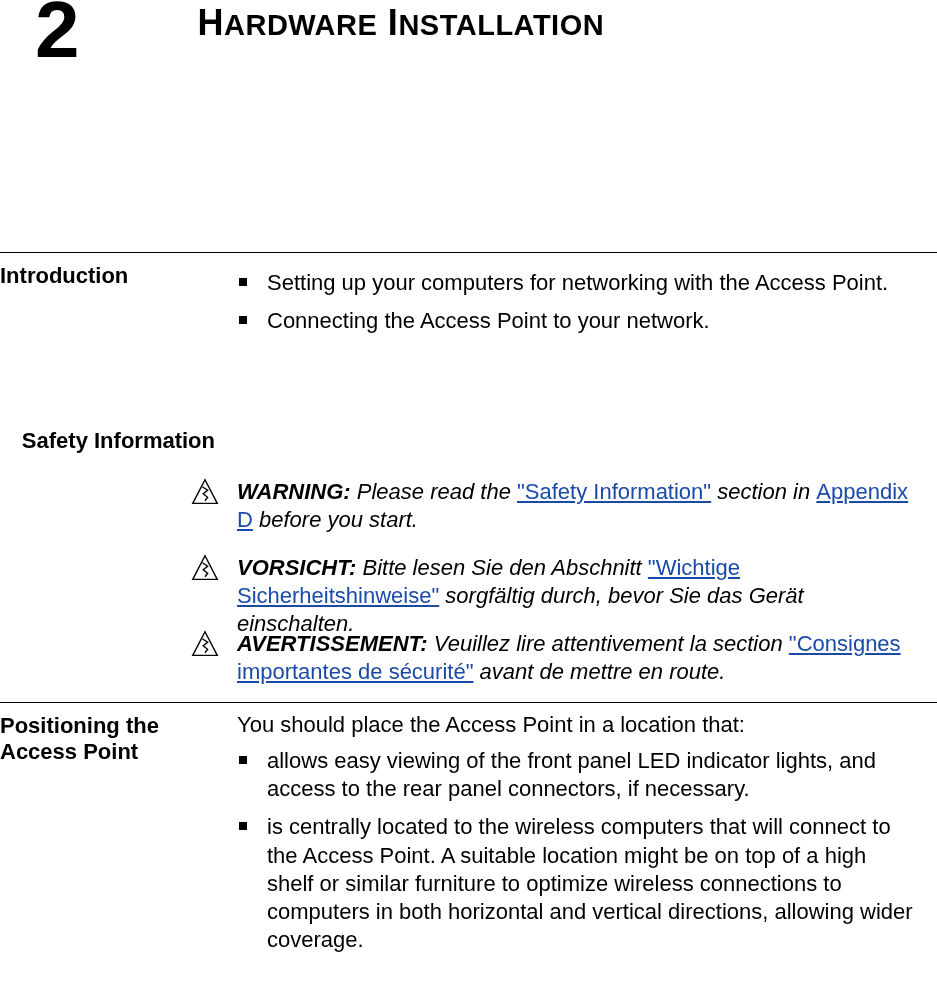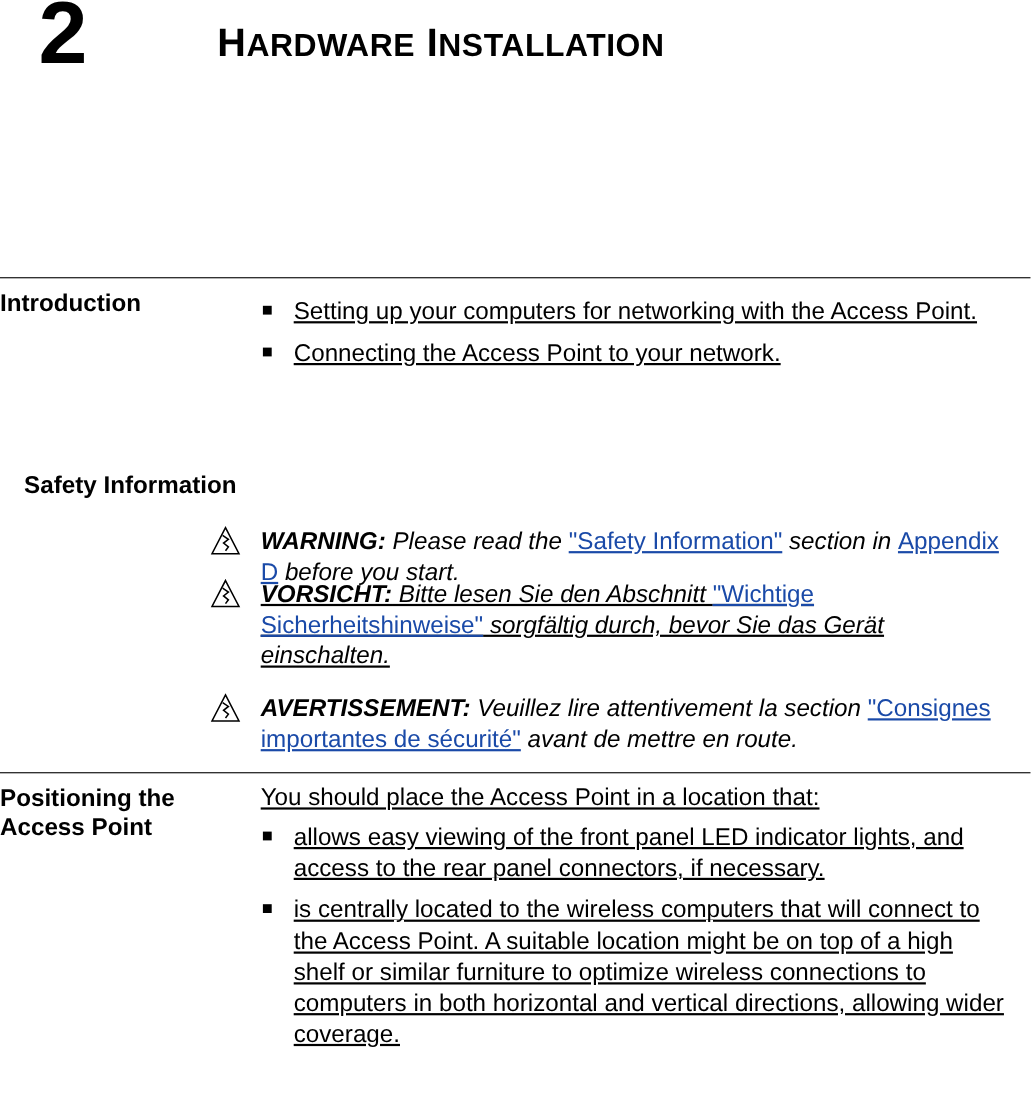--- a/index.html
+++ b/index.html
@@ -30,37 +30,36 @@
     font-weight: 700;
     line-height: 0.75;
     margin-left: 35px;
     margin-top: -2px;
     letter-spacing: -2px;
   }
   .chapter-title {
     font-size: 36px;
     font-weight: 700;
     margin-left: 120px;
-    margin-top: 16px;
+    margin-top: 0px;
     letter-spacing: 0.5px;
   }
   .chapter-title .smallcaps {
     font-size: 29px;
     font-weight: 700;
     letter-spacing: 0.5px;
   }
 
   .section {
     position: absolute;
     left: 0;
     width: 937px;
     box-sizing: border-box;
     border-top: 1px solid #000;
     padding-top: 8px;
-    text-decoration: underline;
   }
   .section .heading {
     position: absolute;
     left: 0;
     top: 10px;
     width: 215px;
     font-weight: 700;
     font-size: 22px;
     line-height: 1.2;
   }
@@ -151,21 +150,21 @@
   <div class="warn-row" style="position:absolute; top:460px;">
     <span class="icon">
       <svg class="tri" viewBox="0 0 32 32" width="28" height="28">
         <polygon points="16,2 30,29 2,29" fill="none" stroke="#000" stroke-width="1.6"></polygon>
         <polyline points="13,10 19,14 14,18 19,22 16,26" fill="none" stroke="#000" stroke-width="1.6"></polyline>
       </svg>
     </span>
     <span class="label">WARNING:</span><span class="italic"> Please read the </span><a href="#" class="xref">"Safety Information"</a><span class="italic"> section in </span><a href="#" class="xref">Appendix D</a><span class="italic"> before you start.</span>
   </div>
 
-  <div class="warn-row" style="position:absolute; top:508px;text-decoration:underline;">
+  <div class="warn-row" style="position:absolute; top:536px;">
     <span class="icon">
       <svg class="tri" viewBox="0 0 32 32" width="28" height="28">
         <polygon points="16,2 30,29 2,29" fill="none" stroke="#000" stroke-width="1.6"></polygon>
         <polyline points="13,10 19,14 14,18 19,22 16,26" fill="none" stroke="#000" stroke-width="1.6"></polyline>
       </svg>
     </span>
     <span class="label">VORSICHT:</span><span class="italic"> Bitte lesen Sie den Abschnitt </span><a href="#" class="xref">"Wichtige Sicherheitshinweise"</a><span class="italic"> sorgfältig durch, bevor Sie das Gerät einschalten.</span>
   </div>
 
   <div class="warn-row" style="position:absolute; top:612px;">

